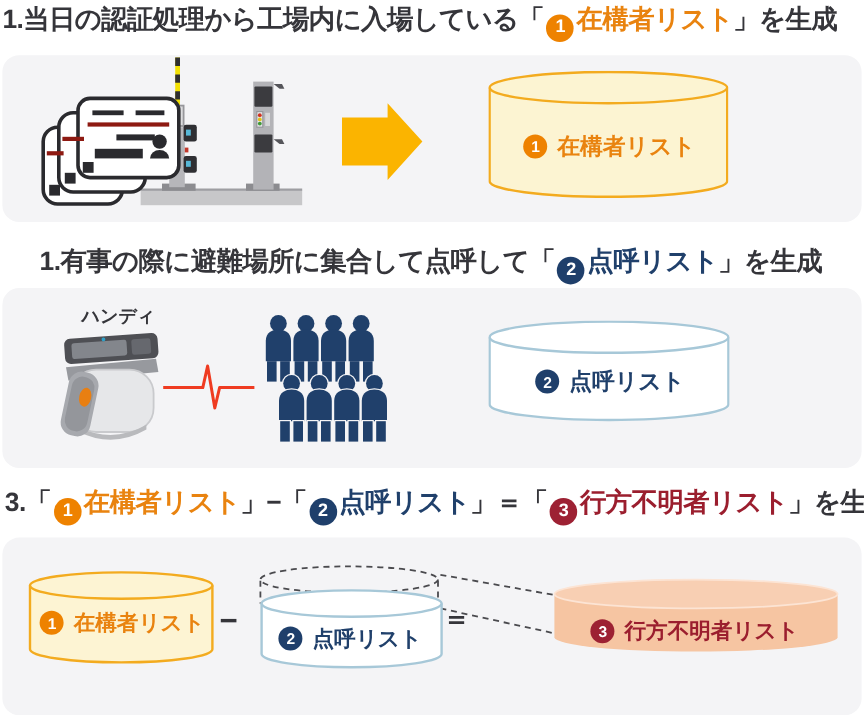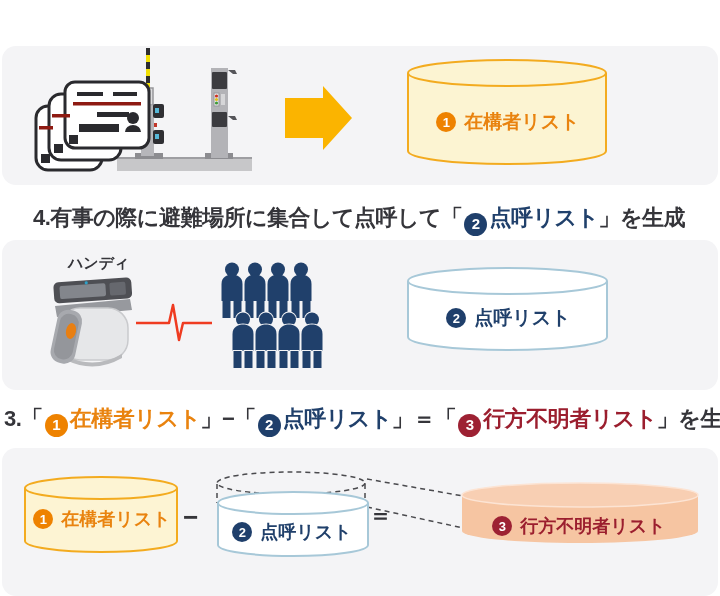--- a/index.html
+++ b/index.html
@@ -23,20 +23,23 @@
   .cyl-label.s3{font-size:18px;}
   .op{position:absolute;font-weight:bold;color:#35353a;white-space:nowrap;}
   .handy{position:absolute;font-size:15px;font-weight:bold;color:#35353a;white-space:nowrap;}
   svg{position:absolute;display:block;}
 </style>
 </head>
 <body>
 
 <div class="stage">
 
+  <div class="title" style="left:2px;top:1px;">
+    <span>1.当日の認証処理から工場内に入場している「</span><span class="badge bg-orange">1</span><span class="c-orange">在構者リスト</span><span>」を生成</span>
+  </div>
 
   <div class="panel" style="top:46px;height:139px;"></div>
 
   <svg style="left:117px;top:46px;" width="135" height="139" viewBox="0 0 135 139">
     <line x1="31" y1="2" x2="31" y2="66" stroke="#f2e005" stroke-width="4"></line>
     <line x1="31" y1="2" x2="31" y2="66" stroke="#2e2e30" stroke-width="4" stroke-dasharray="7,7"></line>
     <rect x="0" y="112" width="135" height="13" fill="#c7c7c9"></rect>
     <line x1="0" y1="112" x2="135" y2="112" stroke="#9e9ea2" stroke-width="2"></line>
     <rect x="18" y="107" width="28" height="6" fill="#8c8c90"></rect>
     <rect x="88" y="107" width="28" height="6" fill="#8c8c90"></rect>
@@ -88,21 +91,21 @@
   <svg style="left:407px;top:59px;" width="200" height="106" viewBox="0 0 200 106">
     <path d="M1,14 L1,92 A99,13 0 0 0 199,92 L199,14" fill="#fcf4d2" stroke="#f3ab1f" stroke-width="2"></path>
     <ellipse cx="100" cy="14" rx="99" ry="13" fill="#fcf4d2" stroke="#f3ab1f" stroke-width="2"></ellipse>
   </svg>
   <div class="cyl-label c-orange" style="left:407px;top:109px;width:200px;height:26px;">
     <span class="badge sm bg-orange">1</span>
     <span>在構者リスト</span>
   </div>
 
   <div class="title" style="left:33px;top:203px;">
-    <span>4.有事の際に避難場所に集合して点呼して「</span><span class="badge bg-navy">2</span><span class="c-navy">点呼リスト</span><span>」を生成</span>
+    <span>1.有事の際に避難場所に集合して点呼して「</span><span class="badge bg-navy">2</span><span class="c-navy">点呼リスト</span><span>」を生成</span>
   </div>
 
   <div class="panel" style="top:240px;height:150px;"></div>
 
   <div class="handy" style="left:68px;top:254px;">ハンディ</div>
 
   <svg style="left:42px;top:274px;" width="100" height="105" viewBox="0 0 100 105">
     <g transform="rotate(-4 50 20)">
       <rect x="12" y="6" width="78" height="21" rx="5" fill="#4e4f54"></rect>
       <rect x="18" y="10" width="46" height="13" rx="2" fill="#83868c"></rect>

